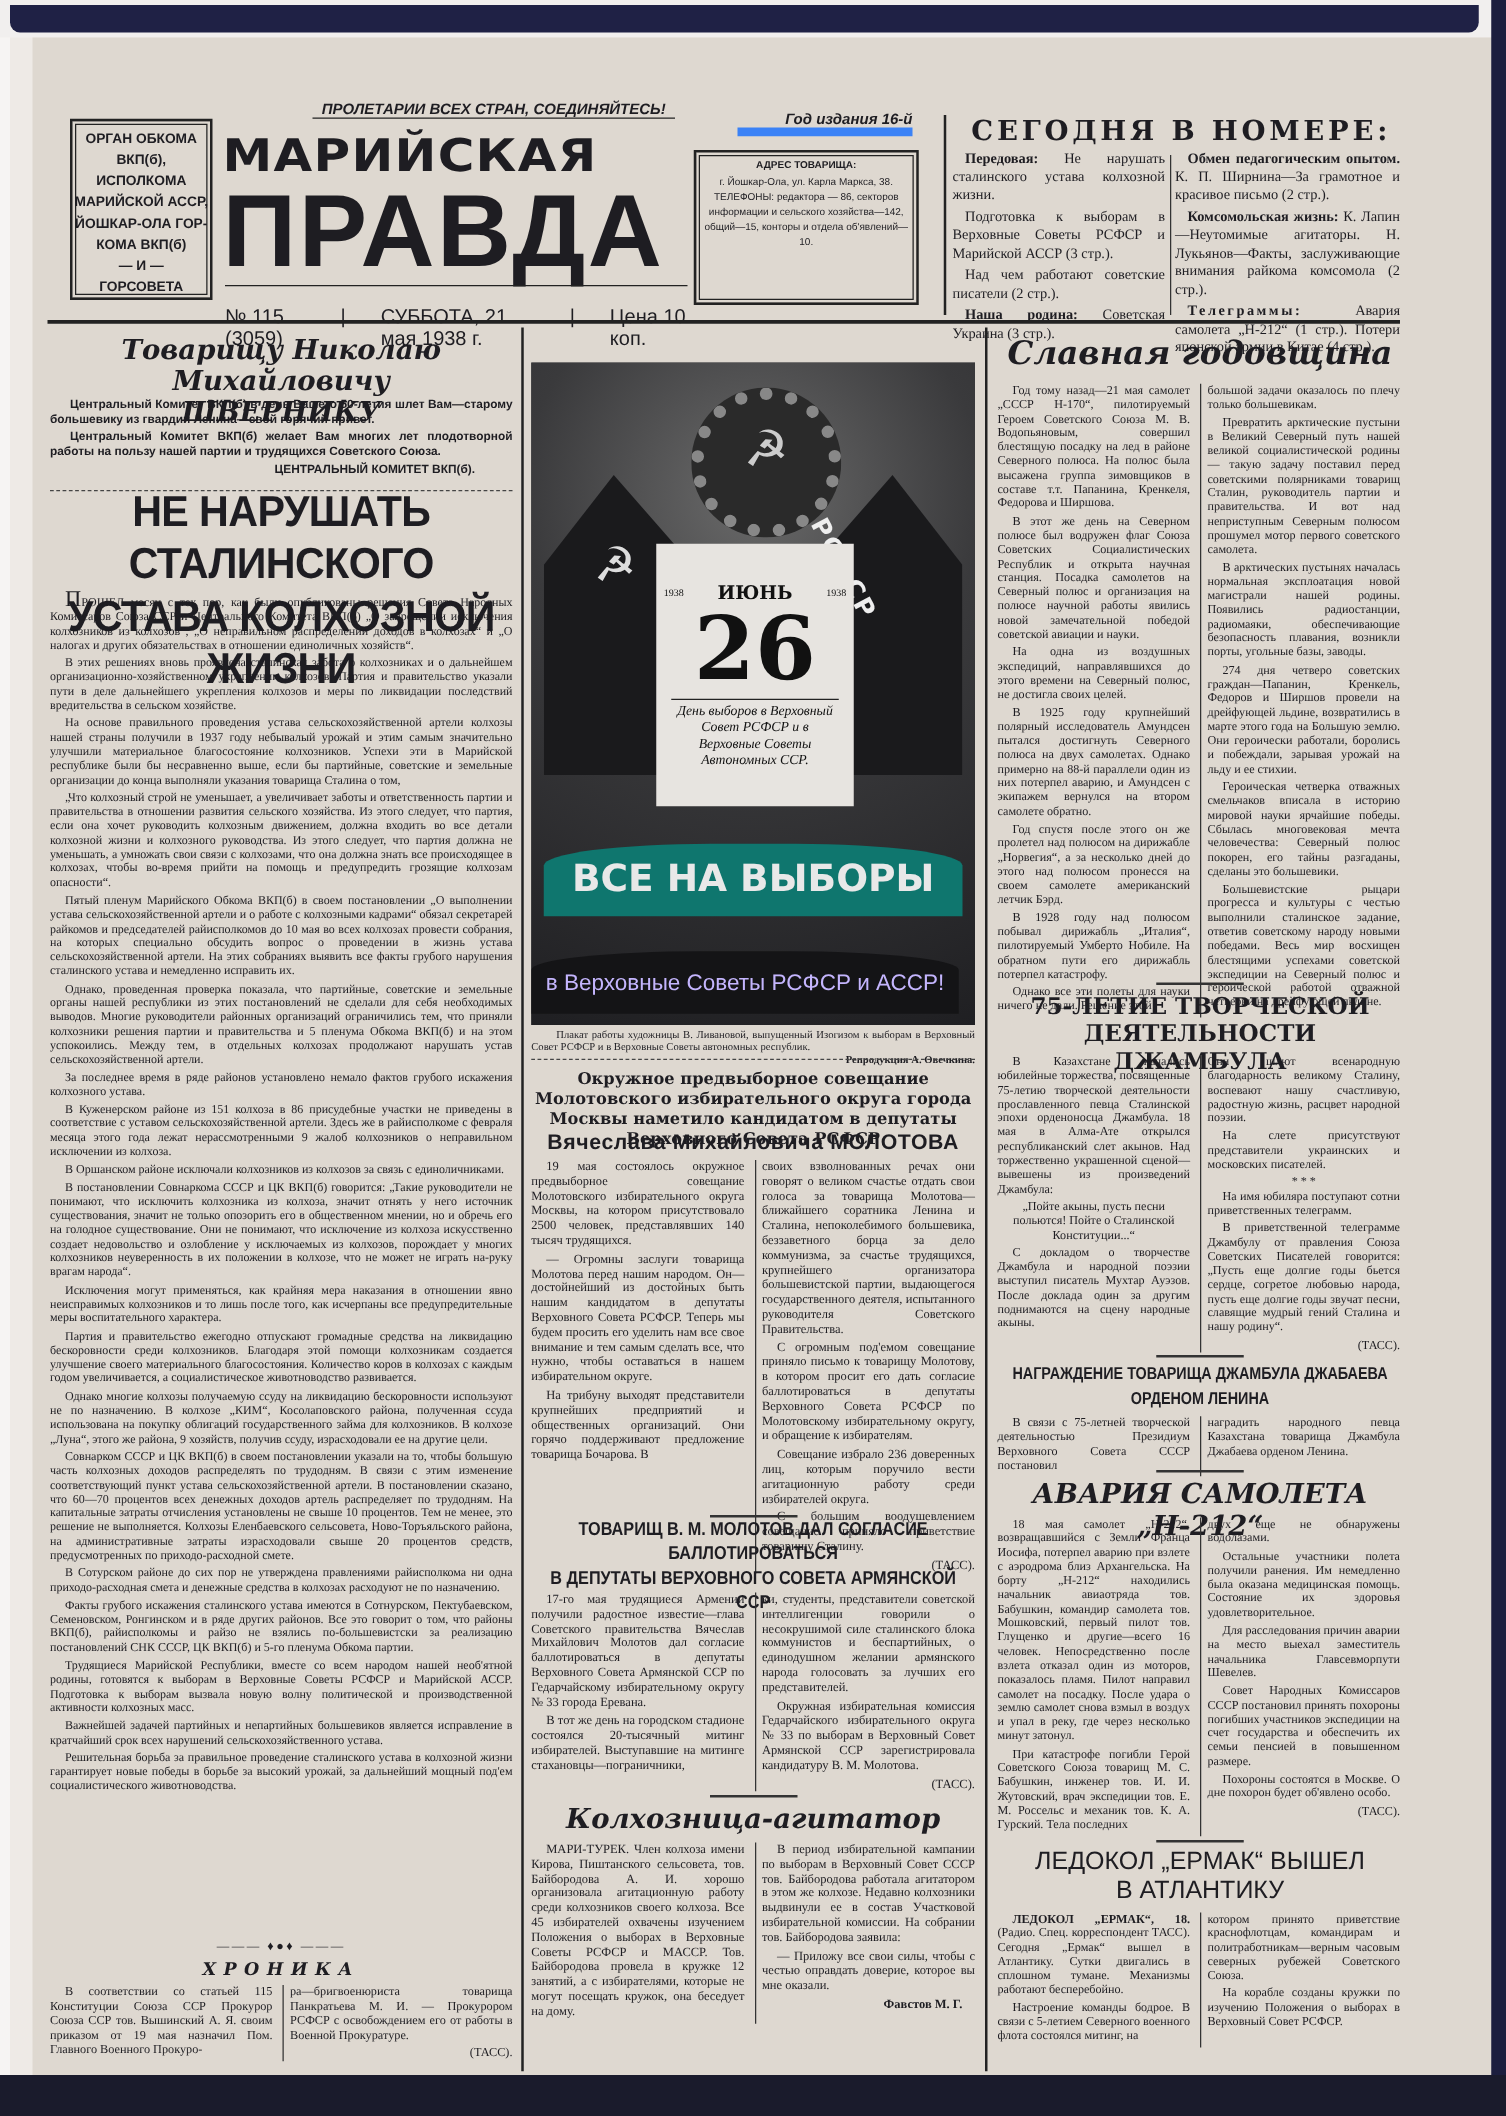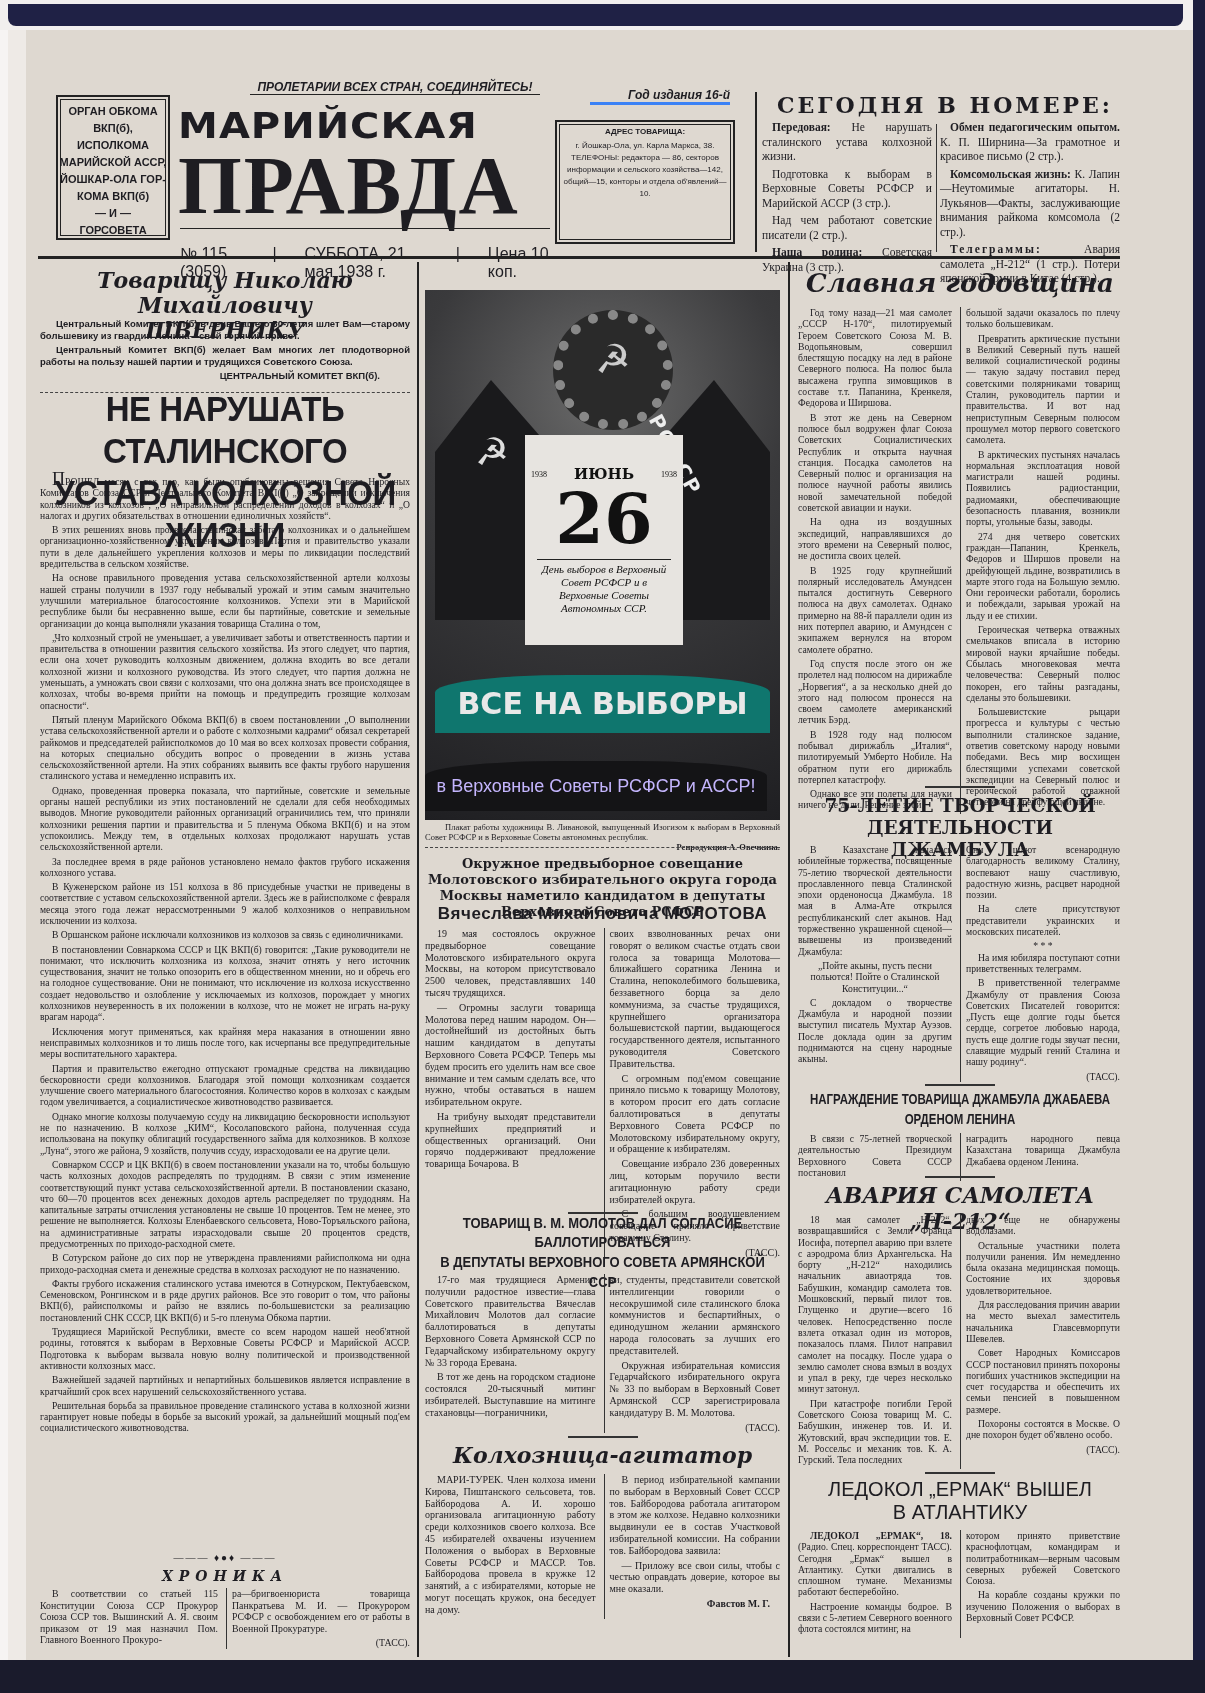--- a/index.html
+++ b/index.html
@@ -9,23 +9,23 @@
   .rightedge{position:absolute;right:0;top:0;width:12px;height:1693px;background:#1c1e3e;}
   .leftedge{position:absolute;left:0;top:0;width:8px;height:1693px;background:#f6f4f3;}
   .page{position:absolute;left:26px;top:30px;width:1170px;height:1650px;background:#ded8d0;}
   .bottomband{position:absolute;left:0;top:1660px;width:1205px;height:33px;background:#1a1b2c;}
   .abs{position:absolute;}
   .box{border:2px solid #222;box-shadow:inset 0 0 0 2px #ded8d0, inset 0 0 0 3px #222;}
   .center{text-align:center;}
   .organ{left:56px;top:95px;width:110px;height:135px;font-family:"Liberation Sans",sans-serif;font-size:11px;line-height:17px;padding-top:6px;font-weight:bold;}
   .slogan{left:250px;top:80px;width:290px;font-family:"Liberation Sans",sans-serif;font-style:italic;font-weight:bold;font-size:12px;border-bottom:1px solid #222;}
   .mast1{left:178px;top:102px;width:300px;font-family:"DejaVu Sans",sans-serif;font-weight:900;font-size:40px;letter-spacing:1px;transform:scaleY(0.9);}
-  .mast2{left:178px;top:145px;width:300px;font-family:Liberation Serif, serif;font-weight:900;font-size:82px;line-height:82px;letter-spacing:2px;transform:scaleX(1.0);}
+  .mast2{left:178px;top:145px;width:300px;font-family:Liberation Sans, sans-serif;font-weight:900;font-size:82px;line-height:82px;letter-spacing:2px;transform:scaleX(1.0);}
   .issue{left:180px;top:228px;width:370px;font-family:"Liberation Sans",sans-serif;font-size:16px;border-top:1px solid #222;padding-top:16px;display:flex;gap:28px;}
-  .year{left:590px;top:88px;width:140px;font-family:"Liberation Sans",sans-serif;font-style:italic;font-weight:bold;font-size:12px;text-align:right;border-bottom:3px solid #3b82f6;}
+  .year{left:590px;top:88px;width:140px;font-family:"Liberation Sans",sans-serif;font-style:italic;font-weight:bold;font-size:12px;text-align:right;border-bottom:7px solid #3b82f6;}
   .addr{left:555px;top:120px;width:170px;height:112px;font-family:"Liberation Sans",sans-serif;font-size:8px;line-height:12px;padding:4px 3px;}
   .vline{background:#222;width:2px;}
   .hline{background:#222;height:3px;}
   .today-title{left:770px;top:92px;width:350px;font-family:"DejaVu Serif",serif;font-weight:bold;font-size:22px;letter-spacing:3px;}
   .today-col{font-size:11.5px;line-height:14.5px;text-align:justify;}
   .today-col p{margin:0 0 3px 0;text-indent:10px;}
   .today-col b{font-weight:bold;}
   .hd-italic{font-family:"DejaVu Serif",serif;font-style:italic;font-weight:bold;}
   .body-text{font-size:10.5px;line-height:12.5px;text-align:justify;}
   .body-text p{margin:0 0 3px 0;text-indent:12px;}

